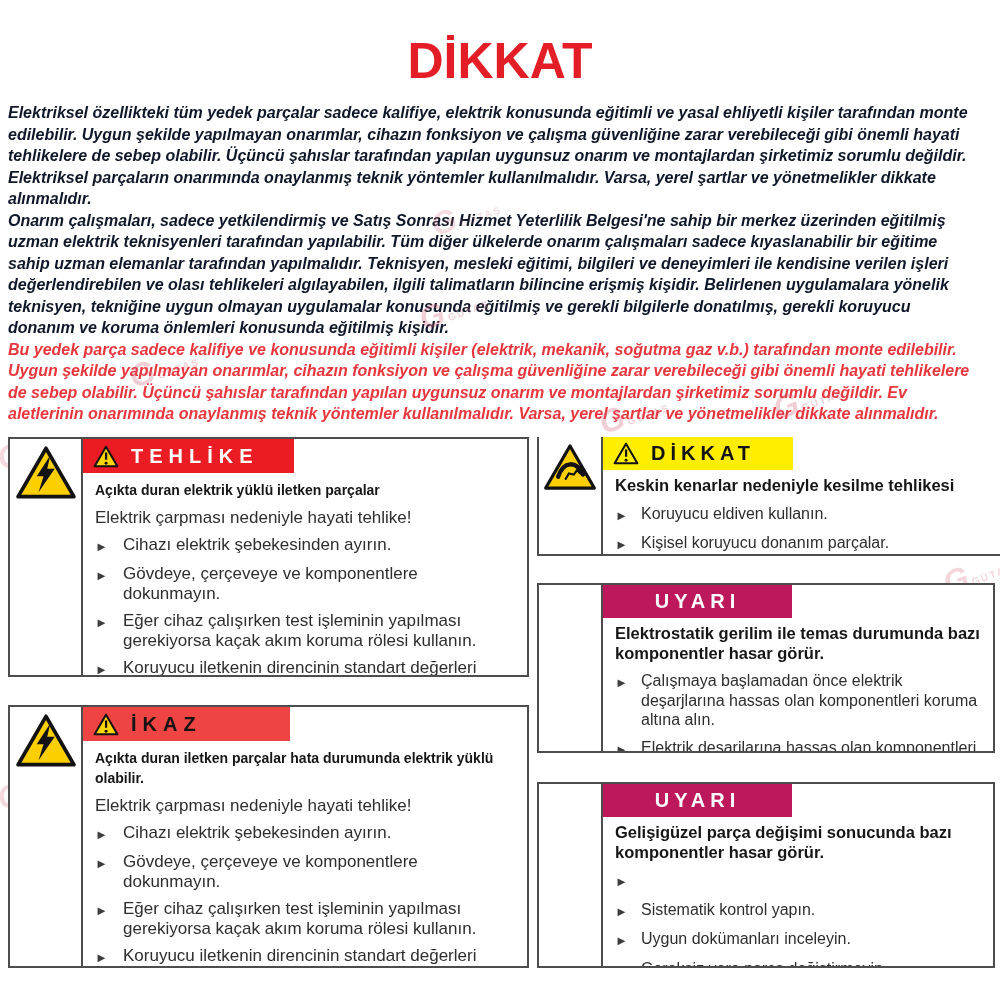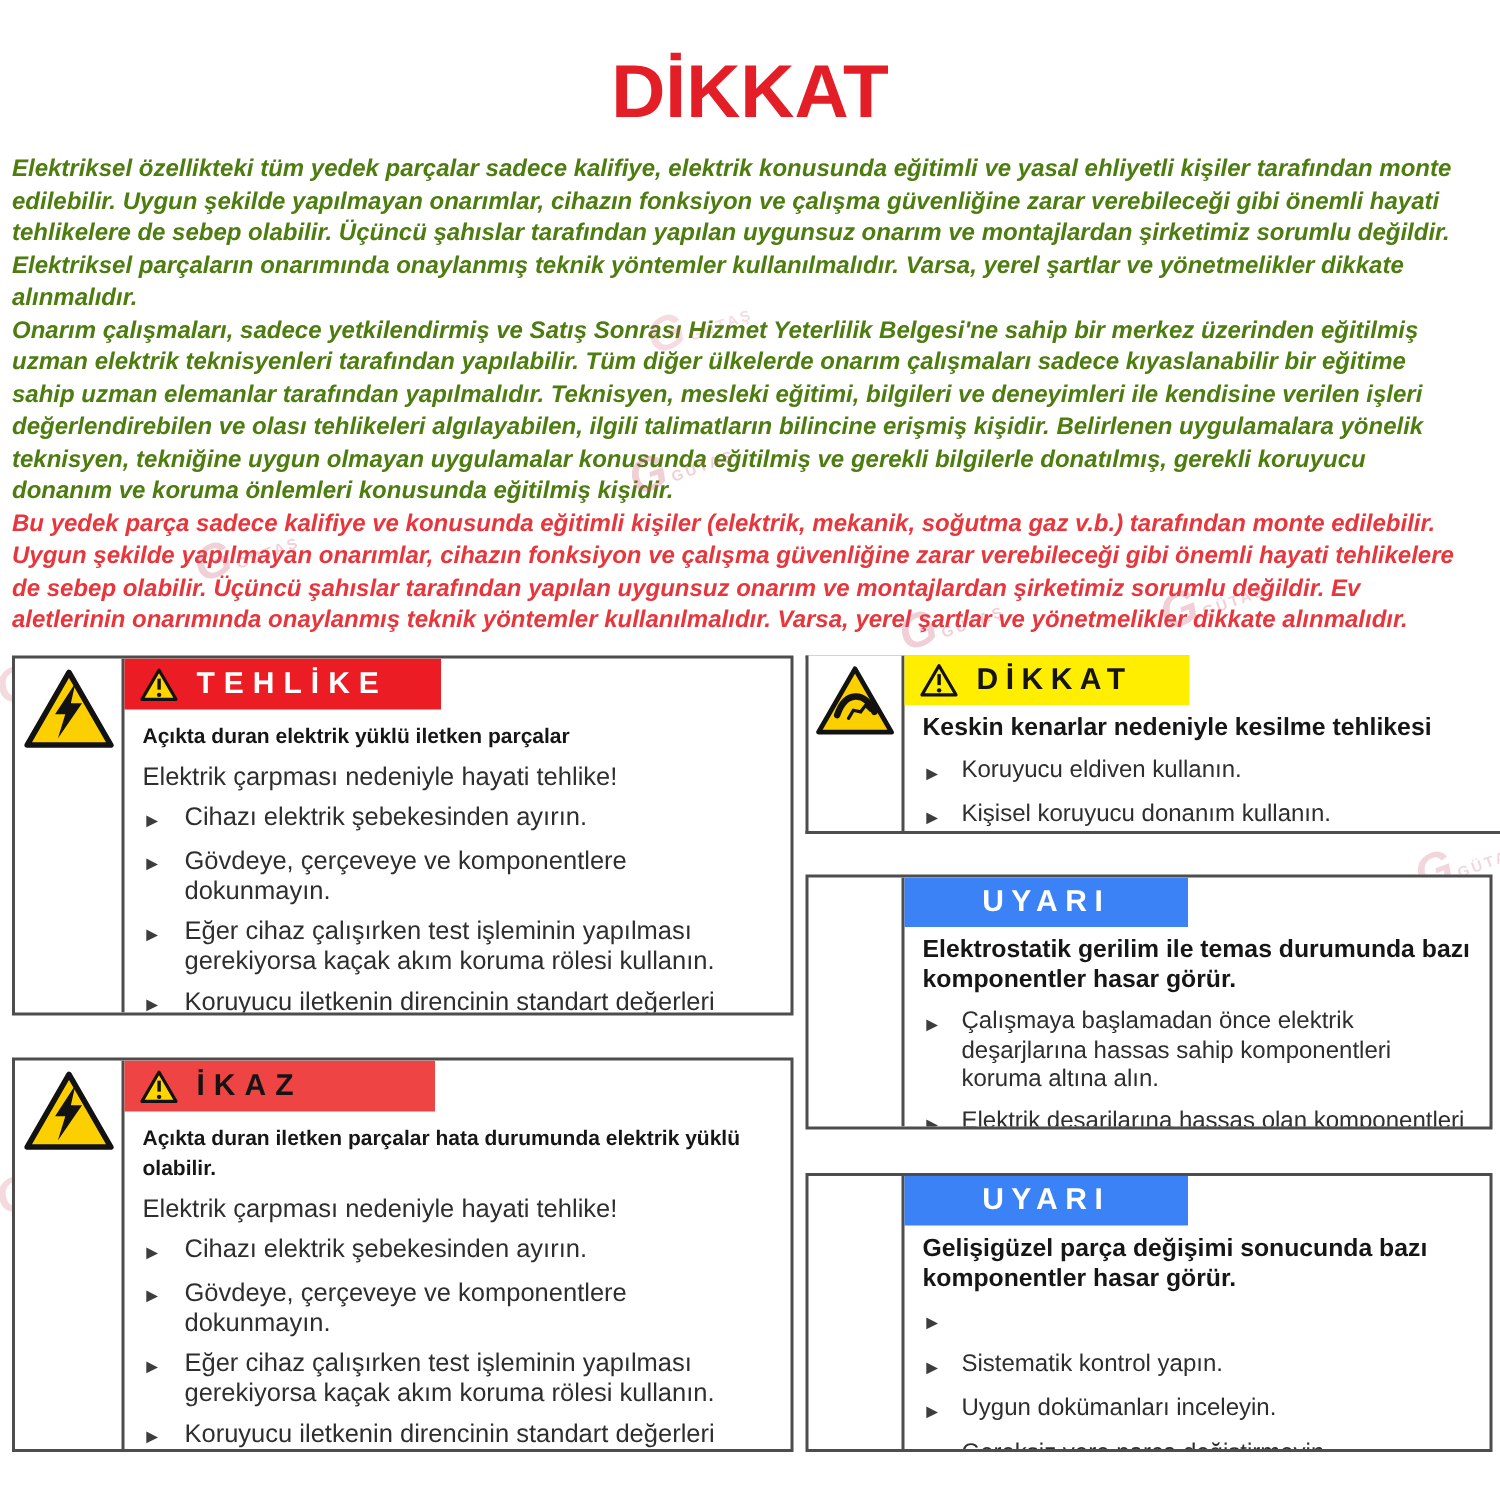--- a/index.html
+++ b/index.html
@@ -5,37 +5,37 @@
   html,body{margin:0;padding:0;}
   body{
     width:1000px;height:1000px;position:relative;background:#fff;
     font-family:"Liberation Sans", sans-serif;overflow:hidden;color:#1c1c1c;
   }
   .title{
     position:absolute;top:32px;left:0;width:100%;margin:0;text-align:center;
     color:#e41e26;font-size:50px;font-weight:bold;letter-spacing:0px;
   }
   .intro-wrap{position:absolute;left:8px;top:102px;width:967px;}
-  .intro{margin:0;font-style:italic;font-weight:bold;font-size:16px;line-height:21.5px;color:#4d7c0f;}
+  .intro{margin:0;font-style:italic;font-weight:bold;font-size:16px;line-height:21.5px;color:#0f172a;}
   .intro.red{color:#e8363d;}
 
   
   .wbox{
     position:absolute;background:#fff;border:2px solid #4d4d4d;
     display:flex;align-items:stretch;box-sizing:border-box;overflow:hidden;
   }
   .icon-cell{flex:0 0 73px;border-right:2px solid #4d4d4d;display:flex;justify-content:center;align-items:flex-start;padding-top:6px;box-sizing:border-box;}
   .rbox .icon-cell{flex:0 0 64px;}
   .content{flex:1;position:relative;}
   .bar{display:flex;align-items:center;gap:12px;padding:16px 10px;height:34px;box-sizing:border-box;}
   .bar .label{font-weight:bold;font-size:20px;letter-spacing:6px;white-space:nowrap;}
   .bar-red{background:#eb1c23;width:211px;}    .bar-red .label{color:#fff;}
   .bar-orange{background:#ef4444;width:207px;} .bar-orange .label{color:#141414;}
   .bar-yellow{background:#ffee00;width:190px;height:33px;} .bar-yellow .label{color:#141414;letter-spacing:5px;}
-  .bar-blue{background:#3b82f6;width:189px;height:33px;justify-content:center;} .bar-blue .label{color:#fff;letter-spacing:5px;}
+  .bar-blue{background:#be185d;width:189px;height:33px;justify-content:center;} .bar-blue .label{color:#fff;letter-spacing:5px;}
 
   .bhead{font-weight:bold;font-size:14px;line-height:20px;color:#161616;margin:7px 12px 0 12px;}
   .bsub{font-size:17px;line-height:20px;color:#2e2e2e;margin:8px 12px 0 12px;}
   .bullet{display:flex;margin:7px 8px 0 12px;font-size:17px;line-height:20px;color:#2e2e2e;}
   .bullet .arr{flex:0 0 28px;color:#3d3d3d;font-size:13px;padding-top:2px;}
   .rbox .bhead{font-size:16.5px;line-height:19.5px;margin-top:6px;}
   .rbox .bullet{font-size:16px;line-height:19.5px;margin-top:8px;}
   .rbox .bullet .arr{flex:0 0 26px;}
 
   .dikkat-top{position:absolute;left:537px;top:437px;width:256px;height:2px;background:#4d4d4d;}
@@ -191,35 +191,35 @@
         </svg>
         <span class="label">DİKKAT</span>
       </div>
       <p class="bhead">Keskin kenarlar nedeniyle kesilme tehlikesi</p>
       <div class="bullet">
           <span class="arr">►</span>
           <span class="btxt">Koruyucu eldiven kullanın.</span>
         </div>
       <div class="bullet">
           <span class="arr">►</span>
-          <span class="btxt">Kişisel koruyucu donanım kullanın.</span>
+          <span class="btxt">Kişisel koruyucu donanım parçalar.</span>
         </div>
     </div>
   </div>
 
   <div class="wbox rbox" style="left:537px;top:583px;width:458px;height:170px;">
     <div class="icon-cell"></div>
     <div class="content">
       <div class="bar bar-blue">
         <span class="label">UYARI</span>
       </div>
       <p class="bhead">Elektrostatik gerilim ile temas durumunda bazı komponentler hasar görür.</p>
       <div class="bullet">
           <span class="arr">►</span>
-          <span class="btxt">Çalışmaya başlamadan önce elektrik deşarjlarına hassas sahip komponentleri koruma altına alın.</span>
+          <span class="btxt">Çalışmaya başlamadan önce elektrik deşarjlarına hassas olan komponentleri koruma altına alın.</span>
         </div>
       <div class="bullet">
           <span class="arr">►</span>
           <span class="btxt">Elektrik deşarjlarına hassas olan komponentleri korumak için ölçümleri gözleyin.</span>
         </div>
     </div>
   </div>
 
   <div class="wbox rbox" style="left:537px;top:782px;width:458px;height:186px;">
     <div class="icon-cell"></div>

